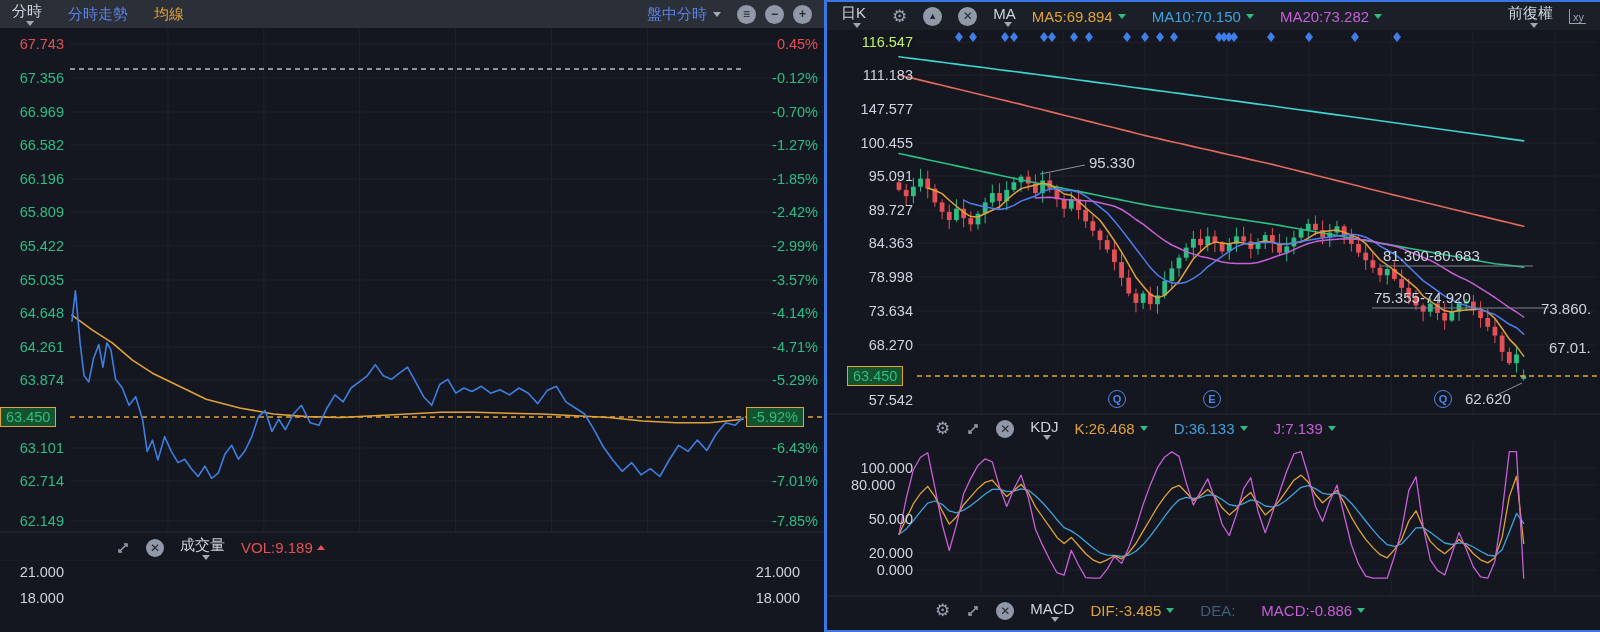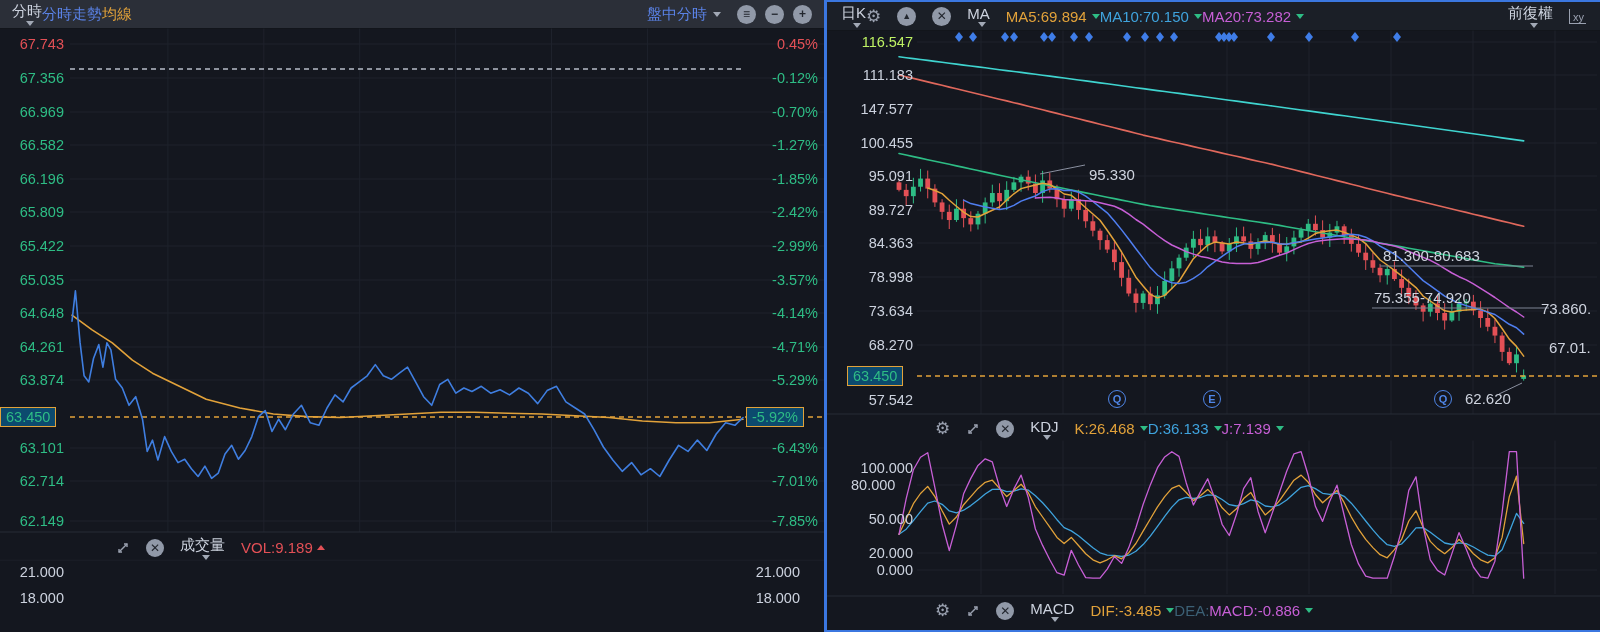--- a/index.html
+++ b/index.html
@@ -10,33 +10,33 @@
   .panel-left { width:824px; height:632px; position:relative; background:#14171f; overflow:hidden; }
   .panel-right { width:776px; height:632px; position:relative; background:#14171f; overflow:hidden;
                  border-left:3px solid #3b77e0; border-top:2px solid #3b77e0; border-bottom:2px solid #3b77e0; }
   .chart-svg { position:absolute; left:0; top:0; z-index:1; }
 
   
   .tb { position:absolute; left:0; right:0; height:28px; display:flex; align-items:center; z-index:5; font-size:15px; }
   .tb-left-main { top:0; background:#2b2f38; padding:0 12px; }
   .tb-right-main { top:0; background:#1b1f27; padding:0 14px; }
   .sub-tb { position:absolute; left:0; right:0; height:25px; display:flex; align-items:center; z-index:5; font-size:15px; background:rgba(20,23,31,.55); }
-  .gap-lg { } .gap-md { margin-left:16px; } .gap-sm { margin-left:9px; }
+  .gap-lg { margin-left:26px; } .gap-md { margin-left:16px; } .gap-sm { margin-left:9px; }
   .t-white { color:#ccd2de;flex-direction:column; } .t-blue { color:#5a82e6; } .t-orange { color:#e2a23a; } .t-red { color:#e35056; } .t-magenta { color:#c75fd6; }
   .t-cyan { color:#3fa3dd; } .t-dimcyan { color:#3c6075; }
   .chev { display:inline-block; width:0; height:0; border-left:4.5px solid transparent; border-right:4.5px solid transparent; border-top:5px solid #a2a9b6; margin-left:6px; vertical-align:middle; }
   .tri-dn { display:inline-block; width:0; height:0; border-left:4px solid transparent; border-right:4px solid transparent; border-top:5px solid #2ebd85; margin-left:5px; vertical-align:middle; }
   .tri-up { display:inline-block; width:0; height:0; border-left:4px solid transparent; border-right:4px solid transparent; border-bottom:5px solid #e35056; margin-left:4px; vertical-align:middle; }
   .cic { width:19px; height:19px; border-radius:50%; background:#9199a8; color:#22262e; display:inline-flex; align-items:center; justify-content:center; font-size:12px; font-weight:bold; line-height:1; }
   .gear { color:#9aa1b0; font-size:17px; }
   .btn { display:inline-flex; align-items:center; cursor:default; }
 
   
   .axl { position:absolute; font-size:14.5px; transform:translateY(-50%); z-index:4; white-space:nowrap; }
-  .boxed { border:1.5px solid #e2a23a; background:#0c4a6e; padding:1px 5px;text-align:right; }
+  .boxed { border:1.5px solid #e2a23a; background:#14532d; padding:1px 5px;text-align:right; }
 
   .watermark { position:absolute; z-index:2; font-weight:bold; letter-spacing:4px; pointer-events:none; white-space:nowrap; }
   .wm-left { left:300px; top:244px; font-size:47px; color:rgba(160,170,192,0.10); }
   .wm-right { left:288px; top:182px; font-size:42px; color:rgba(160,170,192,0.065); }
 
   .anno { position:absolute; font-size:15px; color:#ced3de; z-index:4; white-space:nowrap; }
   .evmark { position:absolute; width:18px; height:18px; border:1.5px solid #4f86e8; border-radius:50%; color:#4f86e8;
             font-size:11px; font-weight:bold; display:flex; align-items:center; justify-content:center; z-index:4; background:rgba(20,23,31,.4); }
   .xy-icon { display:inline-flex; align-items:flex-end; color:#9aa1b0; font-size:11px; border-left:1.5px solid #9aa1b0; border-bottom:1.5px solid #9aa1b0; padding:1px 2px 0 3px; height:15px; }
 </style>
@@ -509,21 +509,21 @@
         <div class="axl " style="left: 16px; width: 70px; top: 275px; text-align: right; color: rgb(204, 210, 222);">78.998</div>
         <div class="axl " style="left: 16px; width: 70px; top: 309px; text-align: right; color: rgb(204, 210, 222);">73.634</div>
         <div class="axl " style="left: 16px; width: 70px; top: 343px; text-align: right; color: rgb(204, 210, 222);">68.270</div>
         <div class="axl boxed" style="left: 20px; top: 374px; color: rgb(46, 189, 133);">63.450</div>
         <div class="axl " style="left: 16px; width: 70px; top: 398px; text-align: right; color: rgb(204, 210, 222);">57.542</div>
         <div class="axl " style="left: 10px; width: 76px; top: 466px; text-align: right; color: rgb(204, 210, 222);">100.000</div>
         <div class="axl " style="left: 24px; width: 76px; top: 483px; text-align: left; color: rgb(204, 210, 222);">80.000</div>
         <div class="axl " style="left: 10px; width: 76px; top: 517px; text-align: right; color: rgb(204, 210, 222);">50.000</div>
         <div class="axl " style="left: 10px; width: 76px; top: 551px; text-align: right; color: rgb(204, 210, 222);">20.000</div>
         <div class="axl " style="left: 10px; width: 76px; top: 568px; text-align: right; color: rgb(204, 210, 222);">0.000</div>
-        <div class="axl anno" style="left: 262px; top: 160px; margin-top: 12px;">95.330</div>
+        <div class="axl anno" style="left: 262px; top: 160px;">95.330</div>
         <div class="axl anno" style="left: 556px; top: 253px;">81.300-80.683</div>
         <div class="axl anno" style="left: 547px; top: 295px;">75.355-74.920</div>
         <div class="axl anno" style="left: 714px; top: 306px;">73.860.</div>
         <div class="axl anno" style="left: 722px; top: 345px;">67.01.</div>
         <div class="axl anno" style="left: 638px; top: 396px;">62.620</div>
         <div class="evmark" style="left: 281px; top: 388px;">Q</div>
         <div class="evmark" style="left: 376px; top: 388px;">E</div>
         <div class="evmark" style="left: 607px; top: 388px;">Q</div>
       </div>
   </div>

